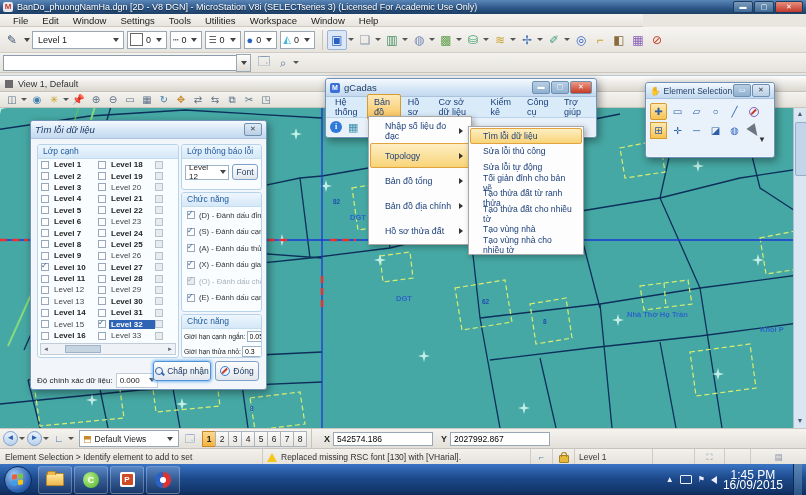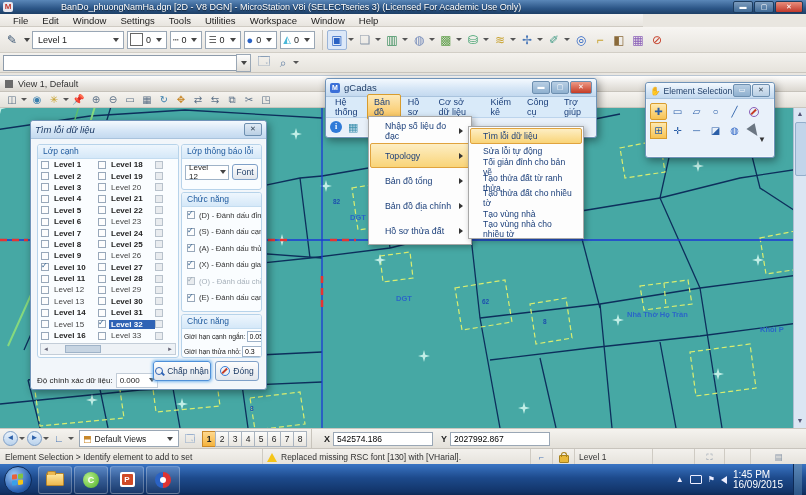--- a/index.html
+++ b/index.html
@@ -6,21 +6,21 @@
   #screen{position:relative;width:806px;height:495px;overflow:hidden;
     font-family:"Liberation Sans","DejaVu Sans",sans-serif;font-size:10px;color:#222;
     background:#e9e6e0;}
   .abs{position:absolute;}
   
   #titlebar{left:0;top:0;width:806px;height:14px;
     background:linear-gradient(#5a87b8,#2c5687 60%,#1d3f66);color:#fff;
     display:flex;align-items:center;padding:0 3px;box-sizing:border-box;}
   #titlebar .app-icon{width:10px;height:10px;background:#e8e8f0;color:#c0392b;font-weight:bold;
     font-size:8px;line-height:10px;text-align:center;margin-right:4px;border-radius:2px;}
-  #titlebar .title-text{font-size:9px;white-space:nowrap;overflow:hidden;flex:1;text-shadow:0 1px 1px #123;margin-left:44px;}
+  #titlebar .title-text{font-size:9px;white-space:nowrap;overflow:hidden;flex:1;text-shadow:0 1px 1px #123;}
   .win-btns{display:flex;gap:1px;}
   .win-btn{width:18px;height:10px;font-size:7px;line-height:9px;text-align:center;color:#fff;
     background:linear-gradient(#7d9cbd,#3f6a96);border:1px solid #1d3c5e;border-radius:2px;}
   .win-btn.close{background:linear-gradient(#e98e7c,#c0392b);width:26px;}
   
   #menubar{left:0;top:14px;width:643px;height:13px;background:linear-gradient(#f6f4f1,#e8e5df);
     display:flex;align-items:center;padding-left:6px;box-sizing:border-box;border-bottom:1px solid #cfcbc3;}
   .menu-item{padding:0 7px;font-size:9.5px;color:#222;}
   
   #toolbar1{left:0;top:27px;width:806px;height:26px;background:linear-gradient(#f7f5f2,#e7e4de);
@@ -170,21 +170,21 @@
     color:#fff;font-weight:bold;font-size:9px;line-height:16px;text-align:center;}
   .ppt{width:15px;height:15px;background:#fff;border-radius:2px;display:flex;align-items:center;justify-content:center;}
   .ppt i{width:11px;height:11px;background:#d04a26;color:#fff;font-style:normal;font-weight:bold;font-size:8px;
     line-height:11px;text-align:center;border-radius:1px;}
   .swirl{width:16px;height:16px;border-radius:50%;background:conic-gradient(#d33 0 50%,#2a62c4 50% 100%);position:relative;}
   .swirl::after{content:"";position:absolute;left:5px;top:5px;width:6px;height:6px;border-radius:50%;background:#fff;}
   #tray{margin-left:auto;display:flex;align-items:center;color:#fff;gap:6px;padding-right:4px;}
   .tray-glyph{font-size:8px;color:#eef;}
   .monitor{width:10px;height:7px;border:1px solid #eef;border-radius:1px;}
   .speaker{width:0;height:0;border-top:4px solid transparent;border-bottom:4px solid transparent;border-right:6px solid #eef;}
-  #clock{text-align:left;font-size:10px;line-height:10px;color:#fff;padding-right:4px;}
+  #clock{text-align:center;font-size:12px;line-height:10px;color:#fff;padding-right:4px;}
   #show-desktop{width:8px;height:31px;background:linear-gradient(#5a87b8,#2c5687);border-left:1px solid #0d2a56;}
 </style>
 </head>
 <body>
 
 <div id="screen">
 
   <div id="titlebar" class="abs">
     <div class="app-icon">M</div>
     <div class="title-text">BanDo_phuongNamHa.dgn [2D - V8 DGN] - MicroStation V8i (SELECTseries 3) (Licensed For Academic Use Only)</div>
@@ -648,20 +648,21 @@
         <span class="arr"></span>
       </div>
       <div class="dd-item">
         <span>Hồ sơ thửa đất</span>
         <span class="arr"></span>
       </div>
     </div>
 
   <div class="menu-panel" style="left:468px;top:126px;width:112px;" id="gc-submenu">
       <div class="sm-item hl">Tìm lỗi dữ liệu</div>
+      <div class="sm-item">Sửa lỗi thủ công</div>
       <div class="sm-item">Sửa lỗi tự động</div>
       <div class="sm-item">Tối giản đỉnh cho bản vẽ</div>
       <div class="sm-item">Tạo thửa đất từ ranh thửa</div>
       <div class="sm-item">Tạo thửa đất cho nhiều tờ</div>
       <div class="sm-item">Tạo vùng nhà</div>
       <div class="sm-item">Tạo vùng nhà cho nhiều tờ</div>
     </div>
 
   <div id="elemsel" class="aero">
     <div class="aero-title">

